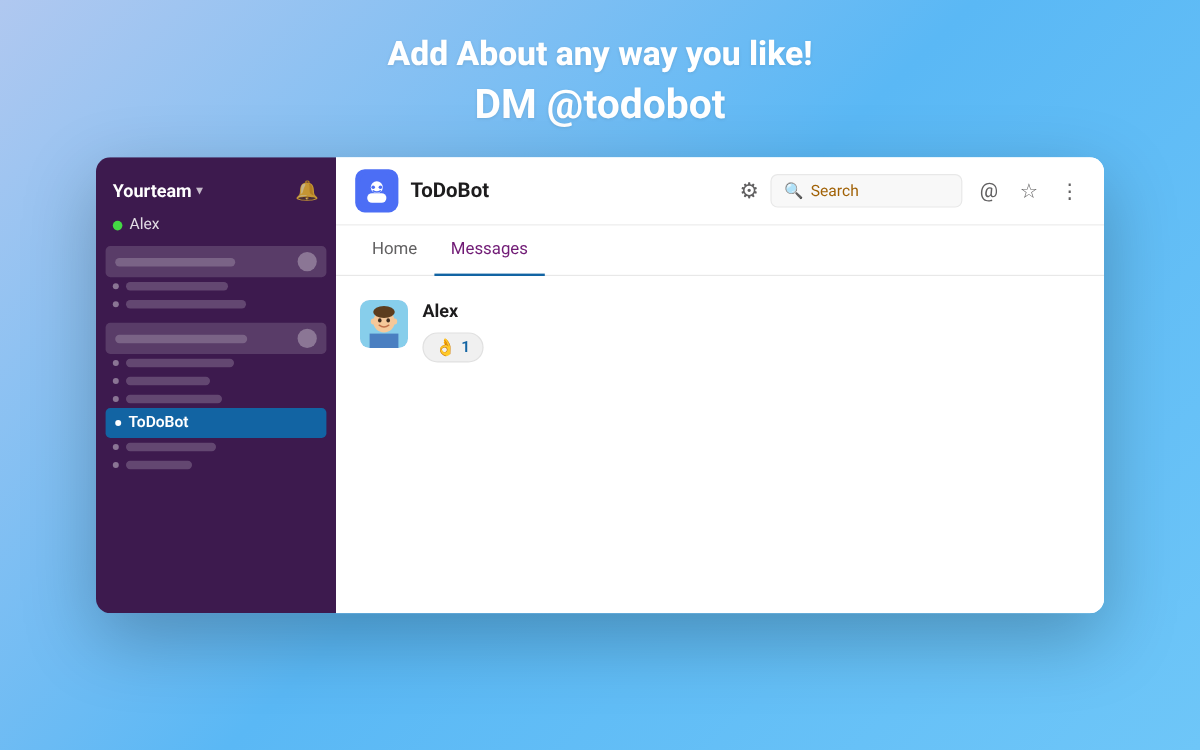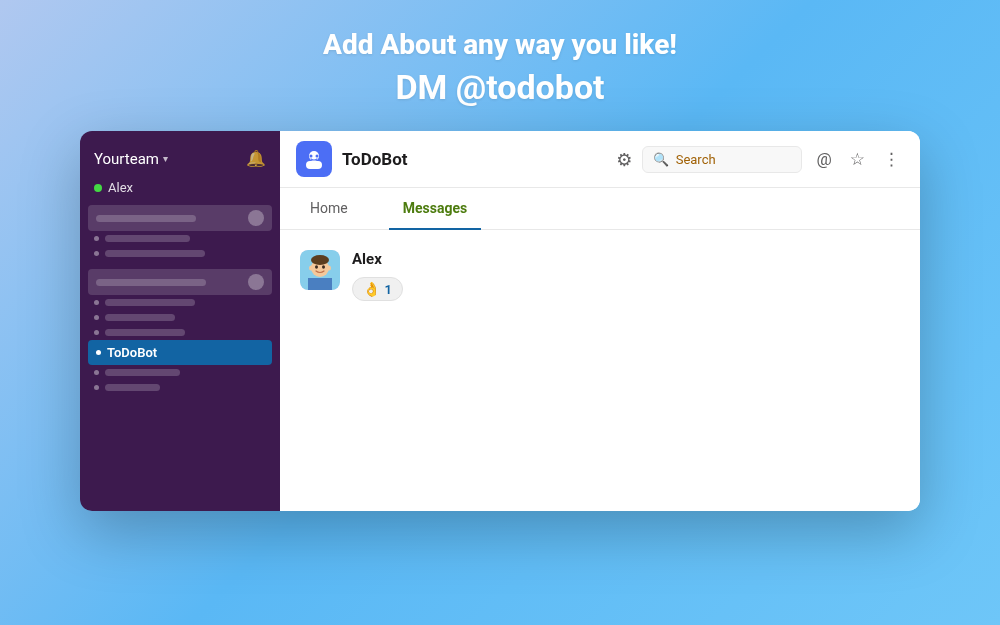--- a/index.html
+++ b/index.html
@@ -56,21 +56,21 @@
 
     .sidebar-header {
       display: flex;
       align-items: center;
       justify-content: space-between;
       padding: 6px 14px 10px;
     }
 
     .workspace-name {
       color: white;
-      font-weight: 400;
+      font-weight: 700;
       font-size: 15px;
       display: flex;
       align-items: center;
       gap: 4px;
     }
 
     .chevron-down {
       font-size: 10px;
       color: rgba(255,255,255,0.7);
     }
@@ -190,35 +190,34 @@
       padding: 2px 4px;
     }
 
     
     .tabs-bar {
       display: flex;
       align-items: center;
       border-bottom: 1px solid #e8e8e8;
       padding: 0 16px;
       background: white;
-      gap: 27px;
     }
 
     .tab {
       padding: 12px 14px;
       font-size: 14px;
       color: #616061;
       cursor: pointer;
       border-bottom: 2px solid transparent;
       margin-bottom: -1px;
     }
 
     .tab.active {
-      color: #4d7c0f;
-      font-weight: 700;
+      color: #701a75;
+      font-weight: 400;
       border-bottom: 2px solid #1264a3;
     }
 
     
     .messages-area {
       flex: 1;
       padding: 20px 20px;
       overflow-y: auto;
       background: white;
     }

